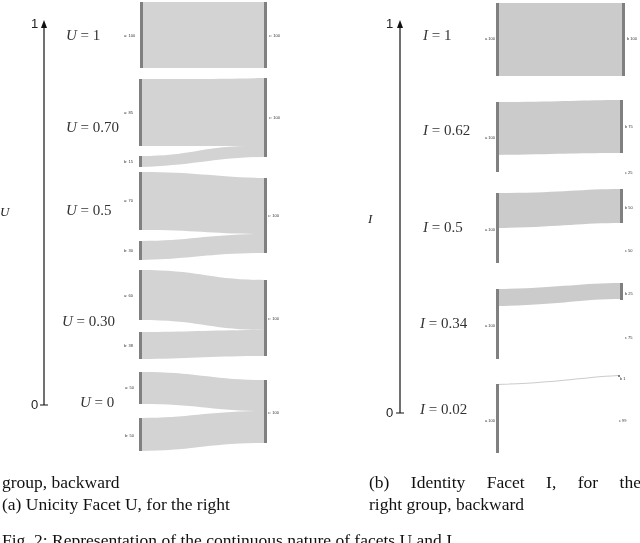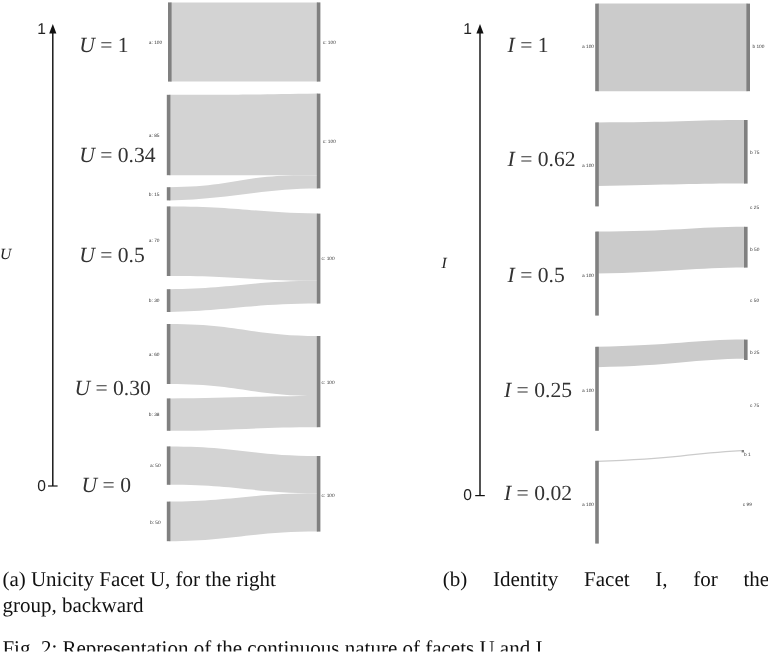--- a/index.html
+++ b/index.html
@@ -1,21 +1,21 @@
 <!DOCTYPE html>
 <html><head>
 <meta charset="utf-8">
 <style>
   html, body { margin:0; padding:0; background:#ffffff; }
   body { width:640px; height:543px; position:relative; overflow:hidden;
          font-family: "DejaVu Serif", "Liberation Serif", serif; color:#111; }
   .abs { position:absolute; }
   .axis-label { font-family:"Liberation Serif", serif; font-style:italic; font-size:13px; color:#222; }
   .tick { font-family:"Liberation Sans", sans-serif; font-size:13px; color:#222; }
-  .facet-label { font-family:"Liberation Serif", serif; font-size:18px; color:#333; white-space:nowrap; }
+  .facet-label { font-family:"Liberation Serif", serif; font-size:15px; color:#333; white-space:nowrap; }
   .facet-label i { font-style:italic; }
   .node-label { font-family:"Liberation Sans", sans-serif; font-size:4px; color:#333; white-space:nowrap; }
   .caption { font-family:"Liberation Serif", serif; font-size:17.5px; line-height:22px; color:#111; }
   .fig-caption { font-family:"Liberation Serif", serif; font-size:17.5px; color:#111; white-space:nowrap; }
   svg.plot { position:absolute; left:0; top:0; }
 </style>
 </head>
 <body>
 
 <div>
@@ -23,24 +23,24 @@
   <svg class="plot" width="640" height="543">
     <line x1="44" y1="26" x2="44" y2="405" stroke="#111" stroke-width="1.2"></line>
     <polygon points="44,20 41,28 47,28" fill="#111"></polygon>
     <line x1="40" y1="405" x2="48" y2="405" stroke="#111" stroke-width="1"></line>
   </svg>
   <span class="abs tick" style="left:31px;top:16px">1</span>
   <span class="abs tick" style="left:31px;top:397px">0</span>
   <span class="abs axis-label" style="left:0px;top:204px">U</span>
 
   <span class="abs facet-label" style="left:66px;top:27px"><i>U</i> = <span>1</span></span>
-  <span class="abs facet-label" style="left:66px;top:119px"><i>U</i> = <span>0.34</span></span>
+  <span class="abs facet-label" style="left:66px;top:119px"><i>U</i> = <span>0.70</span></span>
   <span class="abs facet-label" style="left:66px;top:202px"><i>U</i> = <span>0.5</span></span>
   <span class="abs facet-label" style="left:62px;top:313px"><i>U</i> = <span>0.30</span></span>
-  <span class="abs facet-label" style="left:68px;top:394px"><i>U</i> = <span>0</span></span>
+  <span class="abs facet-label" style="left:80px;top:394px"><i>U</i> = <span>0</span></span>
 
   <svg class="plot" width="640" height="543">
     <g fill="#d3d3d3">
 
       <path d="M142,2 L265,2 L265,68 L142,68 Z"></path>
 
       <path d="M141,79 C200,79 210,79 265,78 L265,146 C220,146 200,146 141,146 Z"></path>
       <path d="M141,156 C190,156 200,147 245,146 L265,146 L265,157 C220,157 190,166 141,167 Z"></path>
 
       <path d="M141,172 C200,172 210,177 265,178 L265,234 C210,234 200,230 141,230 Z"></path>
@@ -79,39 +79,39 @@
   <span class="abs node-label" style="left:124px;top:248px">b: 30</span>
   <span class="abs node-label" style="left:268px;top:213px">c: 100</span>
   <span class="abs node-label" style="left:124px;top:293px">a: 60</span>
   <span class="abs node-label" style="left:124px;top:343px">b: 38</span>
   <span class="abs node-label" style="left:268px;top:316px">c: 100</span>
   <span class="abs node-label" style="left:125px;top:385px">a: 50</span>
   <span class="abs node-label" style="left:125px;top:433px">b: 50</span>
   <span class="abs node-label" style="left:268px;top:410px">c: 100</span>
 
   <div class="abs caption" style="left:2px;top:471px;width:300px">
+    <div>group, backward</div>
     <div>(a) Unicity Facet U, for the right</div>
-    <div>group, backward</div>
   </div>
 </div>
 
 <div>
   <svg class="plot" width="640" height="543">
     <line x1="400" y1="26" x2="400" y2="413" stroke="#111" stroke-width="1.2"></line>
     <polygon points="400,20 397,28 403,28" fill="#111"></polygon>
     <line x1="396" y1="413" x2="404" y2="413" stroke="#111" stroke-width="1"></line>
   </svg>
   <span class="abs tick" style="left:386px;top:16px">1</span>
   <span class="abs tick" style="left:386px;top:405px">0</span>
   <span class="abs axis-label" style="left:368px;top:211px">I</span>
 
   <span class="abs facet-label" style="left:423px;top:27px"><i>I</i> = <span>1</span></span>
   <span class="abs facet-label" style="left:423px;top:122px"><i>I</i> = <span>0.62</span></span>
   <span class="abs facet-label" style="left:423px;top:219px"><i>I</i> = <span>0.5</span></span>
-  <span class="abs facet-label" style="left:420px;top:315px"><i>I</i> = <span>0.25</span></span>
+  <span class="abs facet-label" style="left:420px;top:315px"><i>I</i> = <span>0.34</span></span>
   <span class="abs facet-label" style="left:420px;top:401px"><i>I</i> = <span>0.02</span></span>
 
   <svg class="plot" width="640" height="543">
     <g fill="#cbcbcb">
 
       <path d="M498,3 L623,3 L623,76 L498,76 Z"></path>
 
       <path d="M497,102 C560,102 580,100 621,100 L621,153 C580,153 560,154 497,155 Z"></path>
 
       <path d="M497,193 C560,193 580,189 621,189 L621,223 C580,223 560,227 497,228 Z"></path>
@@ -144,16 +144,17 @@
   <span class="abs node-label" style="left:625px;top:248px">c 50</span>
   <span class="abs node-label" style="left:485px;top:323px">a 100</span>
   <span class="abs node-label" style="left:625px;top:291px">b 25</span>
   <span class="abs node-label" style="left:625px;top:335px">c 75</span>
   <span class="abs node-label" style="left:485px;top:418px">a 100</span>
   <span class="abs node-label" style="left:620px;top:376px">b 1</span>
   <span class="abs node-label" style="left:619px;top:418px">c 99</span>
 
   <div class="abs caption" style="left:369px;top:471px;width:272px;text-align:justify">
     <div style="text-align-last:justify">(b) Identity Facet I, for the</div>
+    <div>right group, backward</div>
   </div>
 </div>
 
 <div class="abs fig-caption" style="left:2px;top:530px">Fig. 2: Representation of the continuous nature of facets U and I</div>
 
 </body></html>

